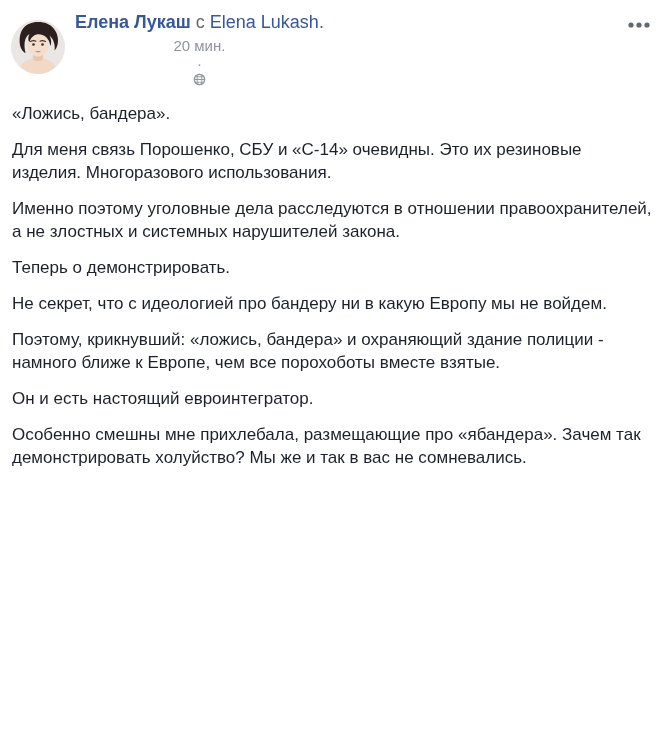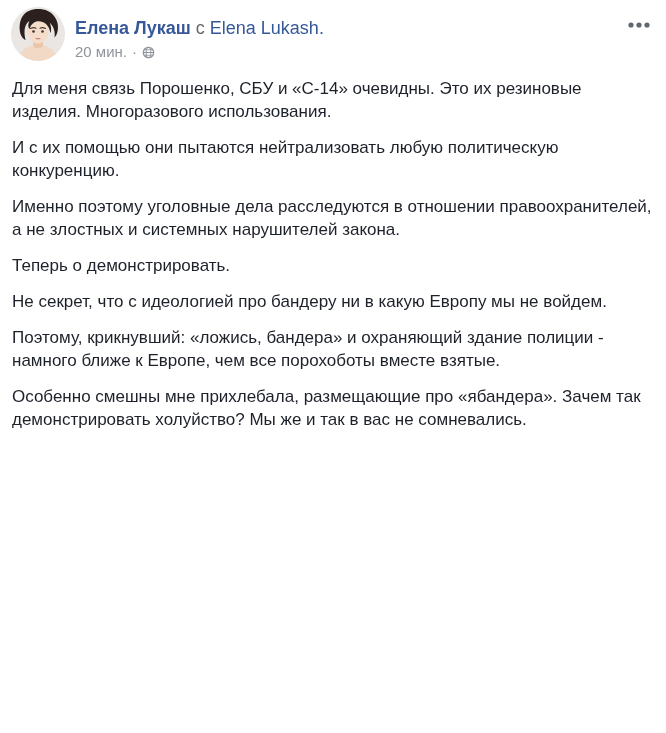--- a/index.html
+++ b/index.html
@@ -10,21 +10,21 @@
   }
   .post {
     position: relative;
     width: 666px;
     min-height: 733px;
     background: #ffffff;
     box-sizing: border-box;
   }
   .post-header {
     display: flex;
-    align-items: flex-end;
+    align-items: center;
     padding: 7px 12px 4px 11px;
     position: relative;
   }
   .avatar {
     width: 54px;
     height: 54px;
     border-radius: 50%;
     overflow: hidden;
     flex: 0 0 54px;
     cursor: pointer;
@@ -52,20 +52,21 @@
     text-decoration: none;
     cursor: pointer;
   }
   .meta-line {
     margin-top: 3px;
     font-size: 15px;
     line-height: 18px;
     color: #90949c;
     display: flex;
     align-items: center;
+    flex-direction: column;
   }
   .meta-line .timestamp { cursor: pointer; }
   .meta-sep { margin: 0 5px 0 5px; }
   .globe { display: inline-flex; align-items: center; }
   .options-btn {
     position: absolute;
     top: 10px;
     right: 14px;
     padding: 4px 2px;
     cursor: pointer;
@@ -141,22 +142,23 @@
           <circle cx="3" cy="3" r="2.6" fill="#606770"></circle>
           <circle cx="11" cy="3" r="2.6" fill="#606770"></circle>
           <circle cx="19" cy="3" r="2.6" fill="#606770"></circle>
         </svg>
       </span>
     </div>
 
   </div>
 
   <div class="post-body">
+    <p>«Ложись, бандера».</p>
     <p>Для меня связь Порошенко, СБУ и «С-14» очевидны. Это их резиновые изделия. Многоразового использования.</p>
-    <p>И с их помощью они пытаются нейтрализовать любую политическую конкуренцию.</p>
     <p>Именно поэтому уголовные дела расследуются в отношении правоохранителей, а не злостных и системных нарушителей закона.</p>
     <p>Теперь о демонстрировать.</p>
     <p>Не секрет, что с идеологией про бандеру ни в какую Европу мы не войдем.</p>
     <p>Поэтому, крикнувший: «ложись, бандера» и охраняющий здание полиции - намного ближе к Европе, чем все порохоботы вместе взятые.</p>
+    <p>Он и есть настоящий евроинтегратор.</p>
     <p>Особенно смешны мне прихлебала, размещающие про «ябандера». Зачем так демонстрировать холуйство? Мы же и так в вас не сомневались.</p>
   </div>
 
 </div>
 
 </body></html>

